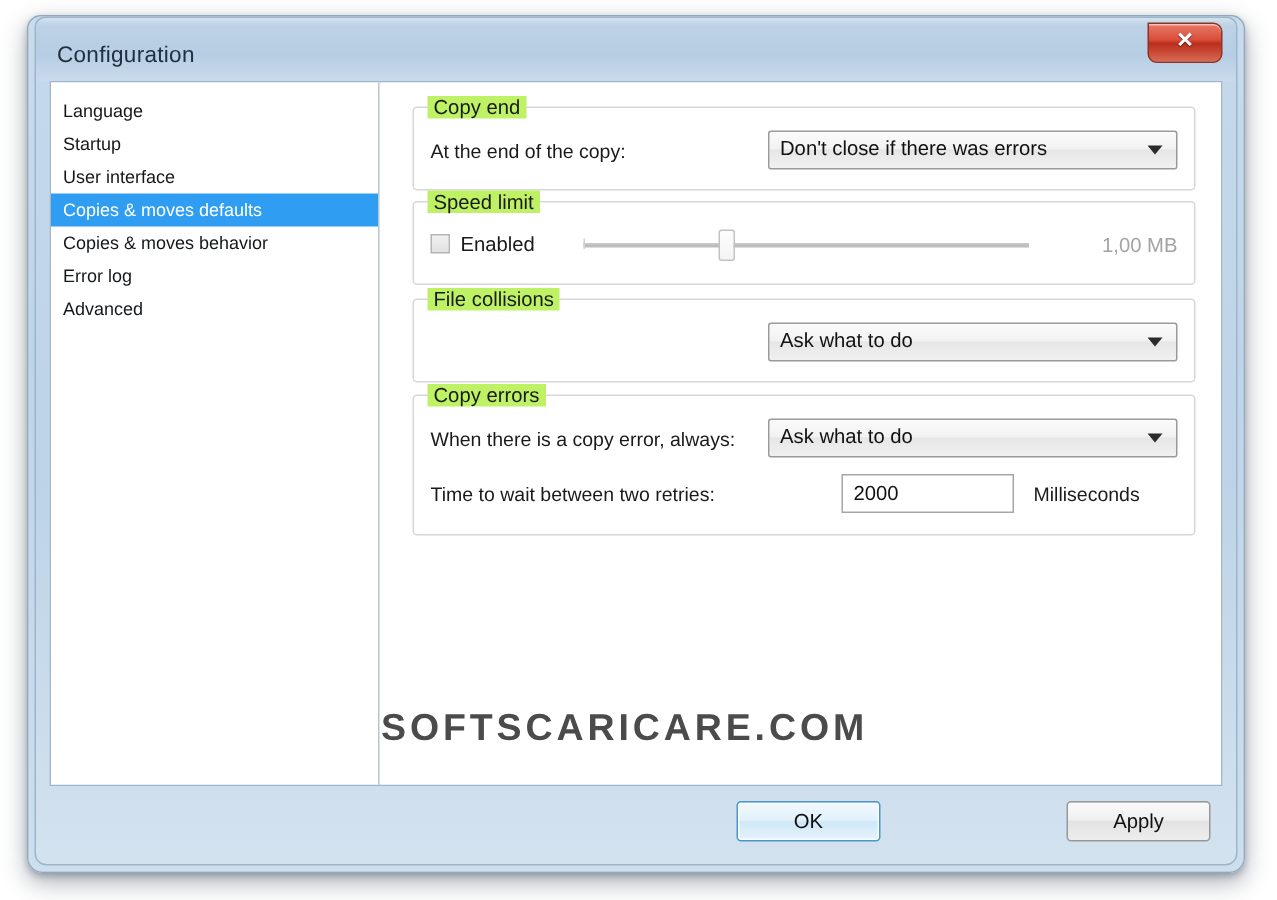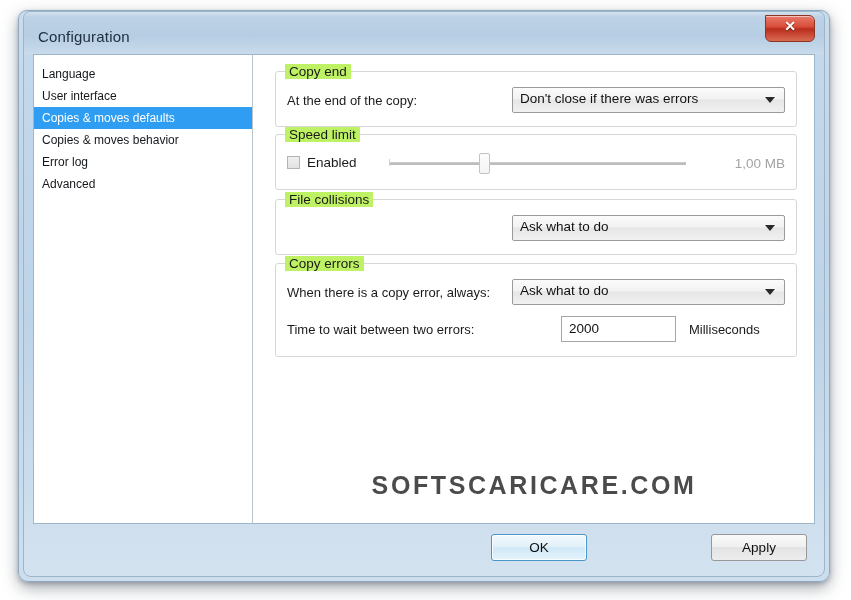--- a/index.html
+++ b/index.html
@@ -261,21 +261,20 @@
     line-height: 24px;
     cursor: text;
   }
 
   
   #watermark {
     position: absolute;
     left: 0;
     right: 0;
     top: 416px;
-    text-align: center;
     font-size: 25px;
     font-weight: bold;
     letter-spacing: 2.6px;
     color: #3c3c3c;
     font-family: "Liberation Sans", sans-serif;
     text-shadow: 0 1px 0 rgba(255,255,255,0.9);
     opacity: 0.92;
     white-space: nowrap;
   }
 
@@ -319,20 +318,21 @@
       <div id="title-text">Configuration</div>
       <div id="close-button">
         <span class="glyph">✕</span>
       </div>
     </div>
 
     <div id="client">
 
       <div id="sidebar">
         <div class="side-item">Language</div>
+        <div class="side-item">Startup</div>
         <div class="side-item">User interface</div>
         <div class="side-item selected">Copies &amp; moves defaults</div>
         <div class="side-item">Copies &amp; moves behavior</div>
         <div class="side-item">Error log</div>
         <div class="side-item">Advanced</div>
       </div>
 
       <div id="content">
 
         <div class="groupbox" style="top:16px; height:56px;">
@@ -366,21 +366,21 @@
           </div>
         </div>
 
         <div class="groupbox" style="top:208px; height:94px;">
           <div class="gb-legend">Copy errors</div>
           <div class="gb-label" style="left:11px; top:21px;">When there is a copy error, always:</div>
           <div class="combo" style="right:11px; top:15px; width:273px;">
             <span class="combo-text">Ask what to do</span>
             <span class="combo-arrow"></span>
           </div>
-          <div class="gb-label" style="left:11px; top:58px;">Time to wait between two errors:</div>
+          <div class="gb-label" style="left:11px; top:58px;">Time to wait between two retries:</div>
           <div class="textinput" style="left:285px; top:52px; width:115px;">2000</div>
           <div class="gb-label" style="left:413px; top:58px;">Milliseconds</div>
         </div>
 
         <div id="watermark">SOFTSCARICARE.COM</div>
 
       </div>
     </div>
 
     <div id="footer">

